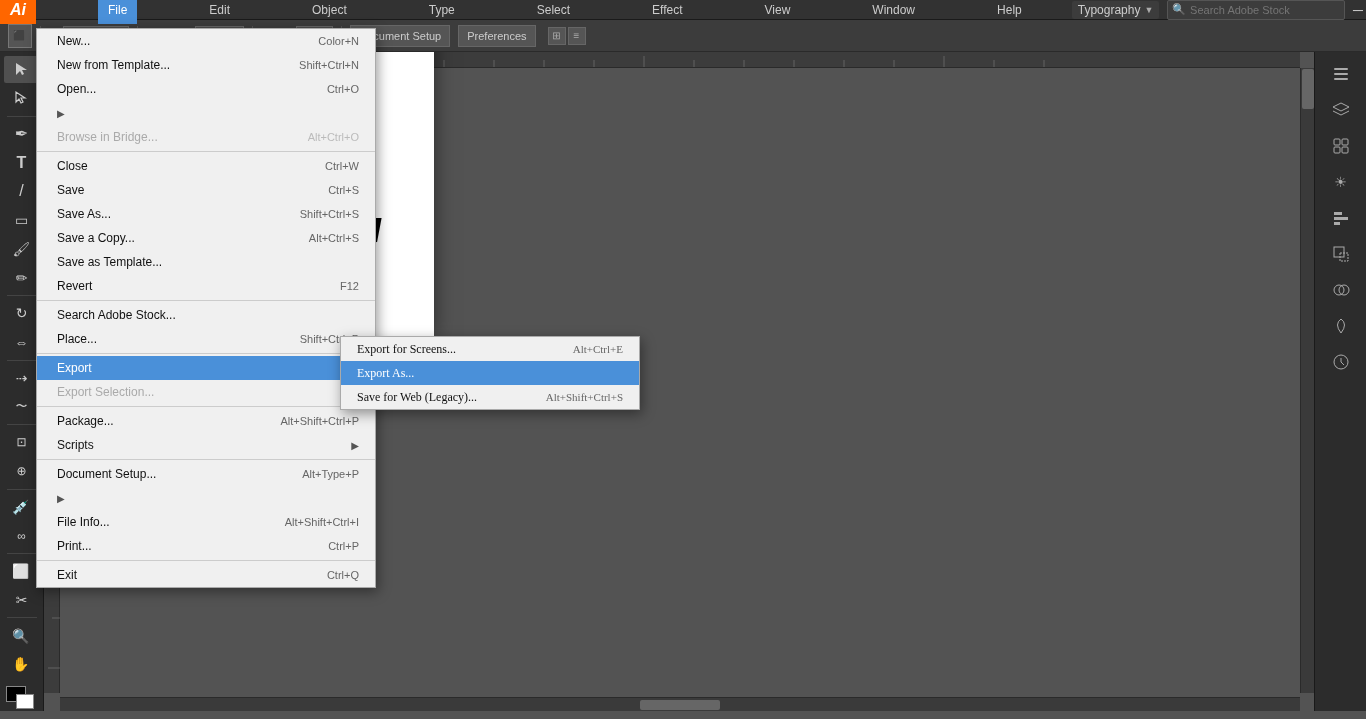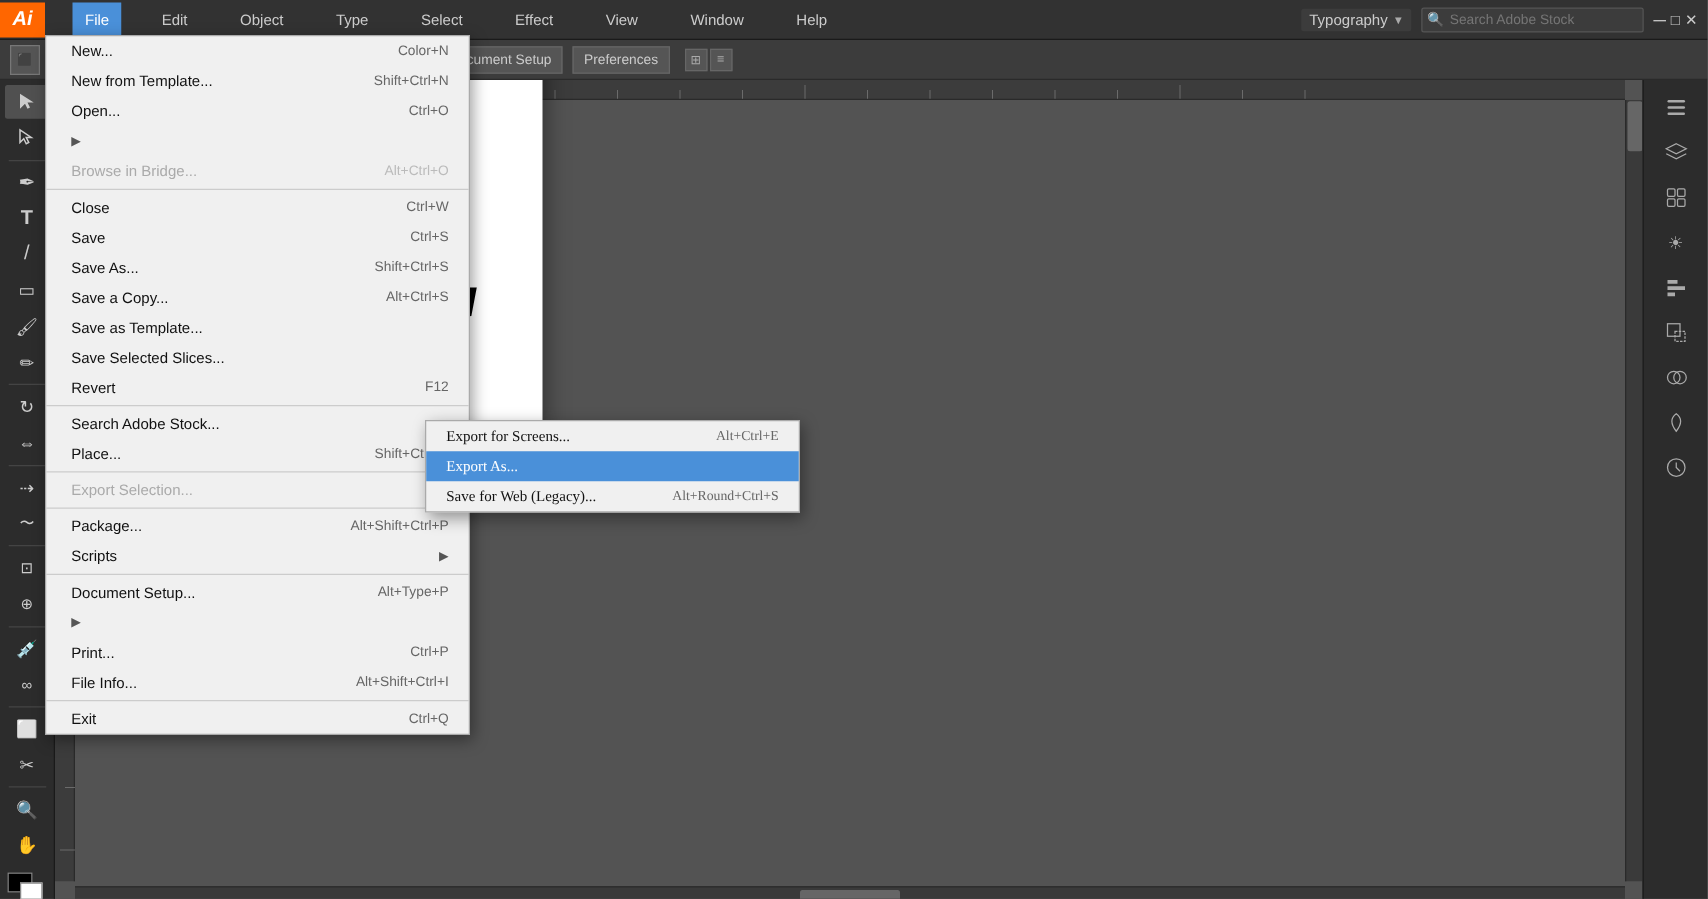--- a/index.html
+++ b/index.html
@@ -1,21 +1,21 @@
 <!DOCTYPE html>
 <html><head>
   <meta charset="utf-8">
   <style>
     * { margin: 0; padding: 0; box-sizing: border-box; }
     body { width: 1366px; height: 719px; overflow: hidden; background: #535353; font-family: 'Segoe UI', Arial, sans-serif; font-size: 12px; color: #ccc; user-select: none; }
 
     
     #menu-bar {
-      display: flex; align-items: center; background: #323232; height: 32px;
-      border-bottom: 1px solid #1a1a1a; position: relative; z-index: 100;
+      display: flex; align-items: center; background: #323232; height: 20px;
+      border-bottom: 1px solid #1a1a1a; position: relative; z-index: 100; gap: 40px;
     }
     #ai-logo {
       width: 36px; height: 28px; background: #FF6600; display: flex; align-items: center; justify-content: center;
       font-weight: bold; font-size: 16px; color: #fff; flex-shrink: 0; font-style: italic;
     }
     .menu-item {
       padding: 0 10px; height: 28px; display: flex; align-items: center; cursor: pointer; color: #ccc; font-size: 12px; margin-left: 22px;
     }
     .menu-item:hover, .menu-item.active { background: #4a4a4a; }
     .menu-item.active { background: #4a90d9; color: #fff; }
@@ -402,35 +402,36 @@
       <span class="dm-shortcut">Shift+Ctrl+S</span>
   </div>
   <div class="dm-item">
     <span class="dm-label">Save a Copy...</span>
       <span class="dm-shortcut">Alt+Ctrl+S</span>
   </div>
   <div class="dm-item">
     <span class="dm-label">Save as Template...</span>
   </div>
   <div class="dm-item">
-    <span class="dm-label">Save Selected Slices...</span>
-  </div>
-  <div class="dm-item">
     <span class="dm-label">Revert</span>
       <span class="dm-shortcut">F12</span>
   </div>
   <div class="dm-separator"></div>
   <div class="dm-item">
     <span class="dm-label">Search Adobe Stock...</span>
   </div>
   <div class="dm-item">
     <span class="dm-label">Place...</span>
       <span class="dm-shortcut">Shift+Ctrl+P</span>
   </div>
   <div class="dm-separator"></div>
+  <div class="dm-item highlighted">
+    <span class="dm-label">Export</span>
+      <span class="dm-arrow">▶</span>
+  </div>
   <div class="dm-item disabled">
     <span class="dm-label" style="color:#aaa;">Export Selection...</span>
   </div>
   <div class="dm-separator"></div>
   <div class="dm-item">
     <span class="dm-label">Package...</span>
       <span class="dm-shortcut">Alt+Shift+Ctrl+P</span>
   </div>
   <div class="dm-item">
     <span class="dm-label">Scripts</span>
@@ -438,40 +439,40 @@
   </div>
   <div class="dm-separator"></div>
   <div class="dm-item">
     <span class="dm-label">Document Setup...</span>
       <span class="dm-shortcut">Alt+Type+P</span>
   </div>
   <div class="dm-item">
       <span class="dm-arrow">▶</span>
   </div>
   <div class="dm-item">
+    <span class="dm-label">File Info...</span>
+      <span class="dm-shortcut">Alt+Shift+Ctrl+I</span>
+  </div>
+  <div class="dm-item">
     <span class="dm-label">Print...</span>
       <span class="dm-shortcut">Ctrl+P</span>
-  </div>
-  <div class="dm-item">
-    <span class="dm-label">File Info...</span>
-      <span class="dm-shortcut">Alt+Shift+Ctrl+I</span>
   </div>
   <div class="dm-separator"></div>
   <div class="dm-item">
     <span class="dm-label">Exit</span>
       <span class="dm-shortcut">Ctrl+Q</span>
   </div>
 </div>
 
 <div id="export-submenu">
   <div class="sm-item">
     <span>Export for Screens...</span>
       <span class="sm-shortcut">Alt+Ctrl+E</span>
   </div>
   <div class="sm-item highlighted">
     <span>Export As...</span>
       <span class="sm-shortcut"></span>
   </div>
   <div class="sm-item">
     <span>Save for Web (Legacy)...</span>
-      <span class="sm-shortcut">Alt+Round+Ctrl+S</span>
+      <span class="sm-shortcut">Alt+Shift+Ctrl+S</span>
   </div>
 </div>
 
 </body></html>

